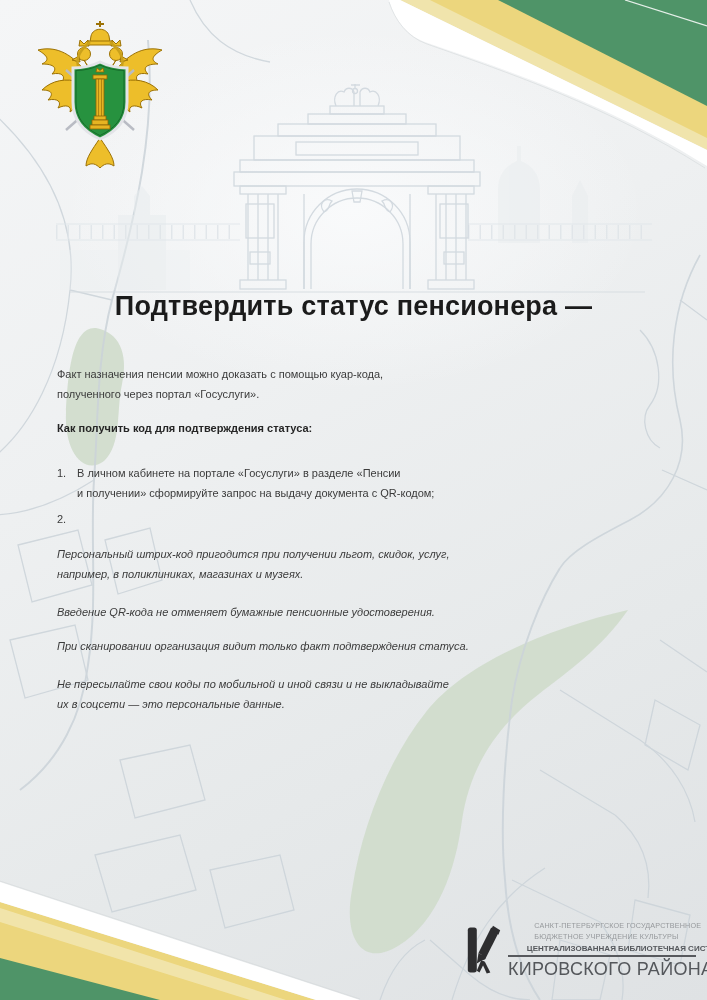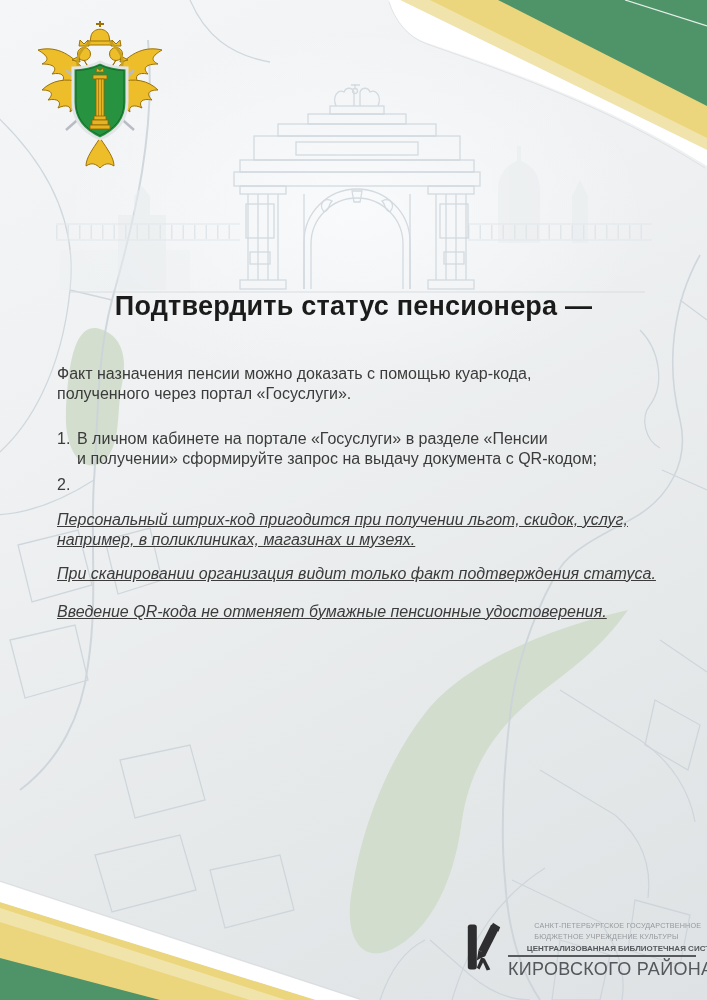--- a/index.html
+++ b/index.html
@@ -17,35 +17,35 @@
   .ribbon-bl{left:0;bottom:0;}
   .emblem-svg{left:30px;top:18px;}
 
   .title{
     position:absolute;left:0;right:0;top:292px;margin:0;
     text-align:center;font-weight:bold;color:#1b1b1b;
     font-size:27px;line-height:29px;letter-spacing:.2px;
   }
   .content{
     position:absolute;left:57px;top:364px;width:602px;
-    color:#3b3b3b;font-size:16px;line-height:20px;
+    color:#3b3b3b;font-size:11px;line-height:20px;
   }
   .content p{margin:0;white-space:pre-line;}
   .how{font-weight:bold;color:#252525;margin-top:14px !important;}
   .step{display:flex;margin-top:6px;}
   .step.first{margin-top:25px;}
   .step .num{flex:none;width:20px;}
   .step .step-text{white-space:pre-line;}
-  .note{font-style:italic;text-decoration:underline;}
+  .note{font-style:italic;}
   .note.n0{margin-top:15px !important;}
   .note.n1{margin-top:14px !important;}
   .note.n2{margin-top:18px !important;}
   .note.n3{margin-top:18px !important;}
 
-  .footer-logo{position:absolute;left:466px;top:920px;display:flex;gap:6px;align-items:flex-start;}
+  .footer-logo{position:absolute;left:466px;top:920px;display:flex;gap:6px;align-items:center;}
   .org{width:188px;}
   .org-small{font-size:10px;line-height:11px;color:#96999c;text-align:center;
     white-space:nowrap;transform:scale(.72);transform-origin:50% 50%;letter-spacing:.2px;}
   .org3-wrap{border-bottom:2px solid #57595d;padding-bottom:1px;margin:1px 0 2px;}
   .org-bold{font-size:10px;line-height:11px;font-weight:bold;color:#55585c;text-align:center;
     white-space:nowrap;transform:scale(.8);transform-origin:50% 50%;}
   .org-big{font-size:18px;line-height:21px;color:#54575b;text-align:center;
     white-space:nowrap;letter-spacing:.3px;margin-top:1px;}
 </style>
 </head>
@@ -194,34 +194,37 @@
     </g>
   </svg>
 
   <h1 class="title">
     <span>Подтвердить статус пенсионера —</span><br>
   </h1>
 
   <div class="content">
     <p>Факт назначения пенсии можно доказать с помощью куар-кода,
 полученного через портал «Госуслуги».</p>
+    <p class="how">Как получить код для подтверждения статуса:</p>
 
     <div class="step first">
       <span class="num">1.</span>
       <span class="step-text">В личном кабинете на портале «Госуслуги» в разделе «Пенсии
 и получении» сформируйте запрос на выдачу документа с QR-кодом;</span>
     </div>
     <div class="step">
       <span class="num">2.</span>
     </div>
 
     <p class="note n0">Персональный штрих-код пригодится при получении льгот, скидок, услуг,
 например, в поликлиниках, магазинах и музеях.</p>
+    <p class="note n2">Введение QR-кода не отменяет бумажные пенсионные удостоверения.</p>
     <p class="note n1">При сканировании организация видит только факт подтверждения статуса.</p>
-    <p class="note n2">Введение QR-кода не отменяет бумажные пенсионные удостоверения.</p>
+    <p class="note n3">Не пересылайте свои коды по мобильной и иной связи и не выкладывайте
+их в соцсети — это персональные данные.</p>
   </div>
 
   <div class="footer-logo">
     <svg width="36" height="54" viewBox="0 0 40 54">
       <g fill="#2e2e30">
         <rect x="2" y="2" width="10" height="50" rx="3"></rect>
         <polygon points="28,2 36,8 22,36 14,30"></polygon>
         <polygon points="14,30 22,36 12,42"></polygon>
         <polygon points="30,0 38,5 36,10 28,4"></polygon>
         <circle cx="19" cy="35" r="3"></circle>

